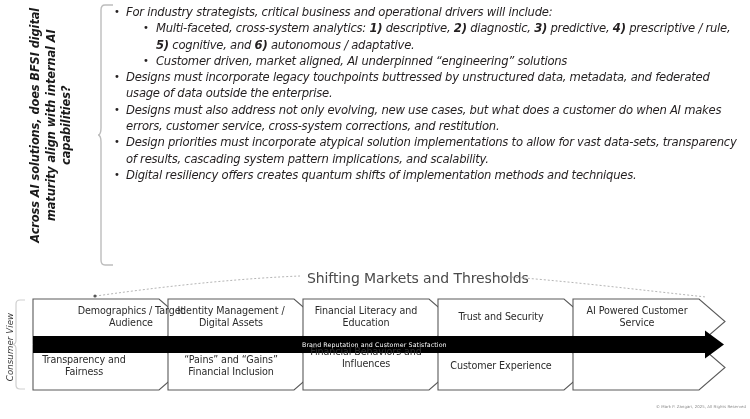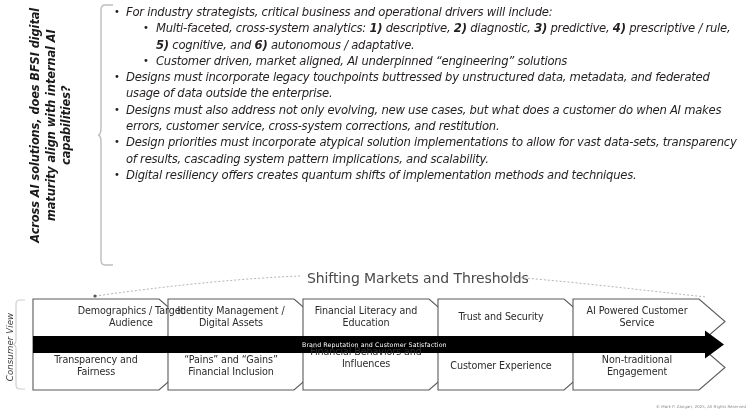--- a/index.html
+++ b/index.html
@@ -215,25 +215,24 @@
     </svg>
 
     
     <div class="chev-label" style="left:36px; top:35px; width:120px;margin-left:35px;">Demographics / Target Audience</div>
     <div class="chev-label" style="left:306px; top:35px; width:120px;">Financial Literacy and Education</div>
     <div class="chev-label" style="left:171px; top:35px; width:120px;">Identity Management / Digital Assets</div>
     <div class="chev-label" style="left:441px; top:41px; width:120px;">Trust and Security</div>
     <div class="chev-label" style="left:576px; top:35px; width:122px;">AI Powered Customer Service</div>
 
     
-    <div class="chev-label" style="left:36px; top:84px; width:120px;">Transparency and Fairness</div>
+    <div class="chev-label" style="left:24px; top:84px; width:120px;">Transparency and Fairness</div>
     <div class="chev-label" style="left:171px; top:84px; width:120px;">“Pains” and “Gains” Financial Inclusion</div>
     <div class="chev-label" style="left:306px; top:76px; width:120px;">Financial Behaviors and Influences</div>
     <div class="chev-label" style="left:441px; top:90px; width:120px;">Customer Experience</div>
-    <div class="chev-label" style="left:576px; top:84px; width:122px;">Non-traditional Engagement</div>
 
     
     <div id="bandlabel" style="left:302px; top:71px;">Brand Reputation and Customer Satisfaction</div>
   </div>
 
   <div id="copyright">© Mark P. Zangari, 2025, All Rights Reserved</div>
 
 </div>
 
 </body></html>

